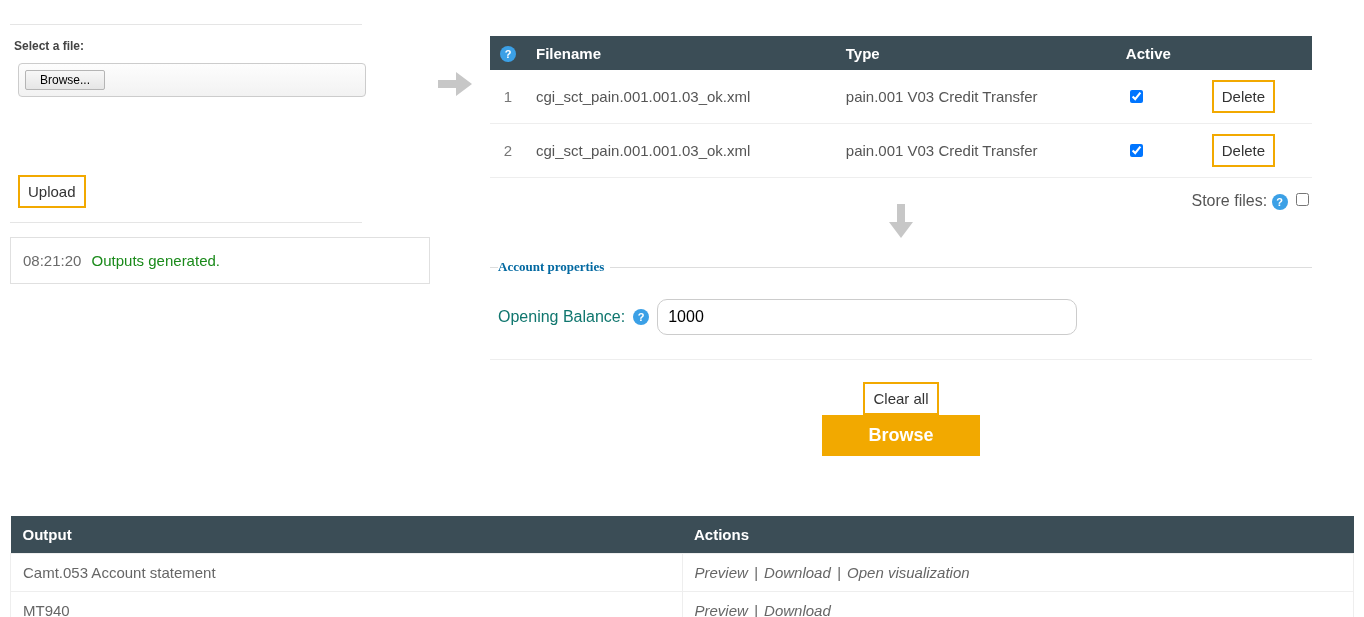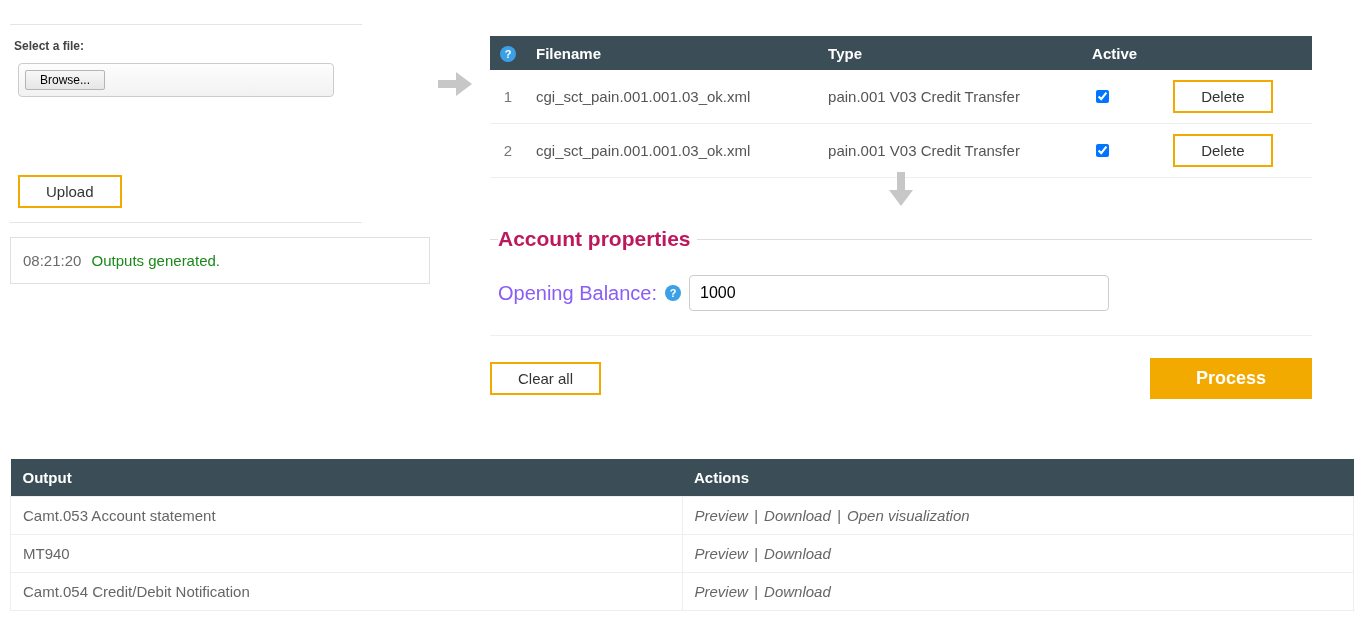--- a/index.html
+++ b/index.html
@@ -31,37 +31,37 @@
   .section-label {
     font-size: 12px;
     font-weight: 700;
     color: #444;
     margin: 4px 0 10px 4px;
   }
   .browse-wrap {
     border: 1px solid #ccc;
     border-radius: 4px;
     padding: 6px 6px;
-    width: 316px;
+    width: 348px;
     margin-left: 8px;
     background: linear-gradient(#fdfdfd,#f2f2f2);
   }
   .browse-btn {
     font-family: inherit;
     font-size: 12px;
     padding: 2px 14px;
     background: linear-gradient(#f7f7f7,#e6e6e6);
     border: 1px solid #b5b5b5;
     border-radius: 2px;
     cursor: pointer;
   }
   .upload-btn, .delete-btn, .clear-btn {
     font-family: inherit;
     font-size: 15px;
-    padding: 6px 26px;
+    padding: 6px 8px;
     background: #fff;
     border: 2px solid #f2a900;
     color: #333;
     cursor: pointer;
   }
   .upload-row { margin-top: 78px; margin-left: 8px; }
   hr.sep { border: none; border-top: 1px solid #e5e5e5; margin: 14px 0; width: 352px; margin-left: 0;}
   .status-box {
     border: 1px solid #e0e0e0;
     padding: 14px 12px;
@@ -110,40 +110,42 @@
     color:#555;
   }
   .arrow-down-holder { text-align:center; margin-top:-6px; }
   fieldset.props {
     border: none;
     border-top: 1px solid #ddd;
     margin: 18px 0 0 0;
     padding: 20px 8px 0 8px;
   }
   fieldset.props legend {
-    font-size: 21px;
-    font-weight: 700;
-    color:#be185d;
+    font-size: 13px;
+    font-weight: 700;
+    color:#0369a1;
     padding: 0 6px 0 0;
+    font-family: Liberation Serif, serif;
   }
   .prop-row { display:flex; align-items:center; gap:8px; margin-top:4px;}
-  .prop-label { font-size:20px; color:#8b5cf6; }
+  .prop-label { font-size:16px; color:#0f766e; }
   .prop-input {
     font-family: inherit;
     font-size: 16px;
     padding: 8px 10px;
     border: 1px solid #ccc;
-    border-radius: 4px;
+    border-radius: 10px;
     width: 420px;
   }
   .action-row {
     display:flex; justify-content:space-between; align-items:center;
     border-top:1px solid #eee;
     margin-top: 24px;
     padding-top: 22px;
+    flex-direction: column;
   }
   .process-btn {
     font-family: inherit;
     font-size: 18px;
     font-weight: 700;
     padding: 10px 46px;
     background: #f2a900;
     color: #fff;
     border: none;
     cursor: pointer;
@@ -225,39 +227,44 @@
             <tr>
               <td class="idx">2</td>
               <td>cgi_sct_pain.001.001.03_ok.xml</td>
               <td>pain.001 V03 Credit Transfer</td>
               <td><input type="checkbox" checked="" style=""></td>
               <td><button class="delete-btn">Delete</button></td>
             </tr>
           </tbody>
       </table>
 
+      <div class="store-row">
+        <span>Store files:</span>
+        <span class="help-circle">?</span>
+        <input type="checkbox" id="store-cb" style="">
+      </div>
 
       <div class="arrow-down-holder">
         <svg class="arrow-svg" width="28" height="34" viewBox="0 0 28 34">
           <path d="M10 0 L18 0 L18 18 L26 18 L14 34 L2 18 L10 18 Z"></path>
         </svg>
       </div>
 
       <fieldset class="props">
         <legend>Account properties</legend>
         <div class="prop-row">
           <span class="prop-label">Opening Balance:</span>
           <span class="help-circle">?</span>
           <input class="prop-input" type="text" value="1000" style="">
         </div>
       </fieldset>
 
       <div class="action-row">
         <button class="clear-btn">Clear all</button>
-        <button class="process-btn">Process</button>
+        <button class="process-btn">Browse</button>
       </div>
     </div>
   </div>
 
   <table class="out-table">
     <thead>
       <tr>
         <th>Output</th>
         <th>Actions</th>
       </tr>

